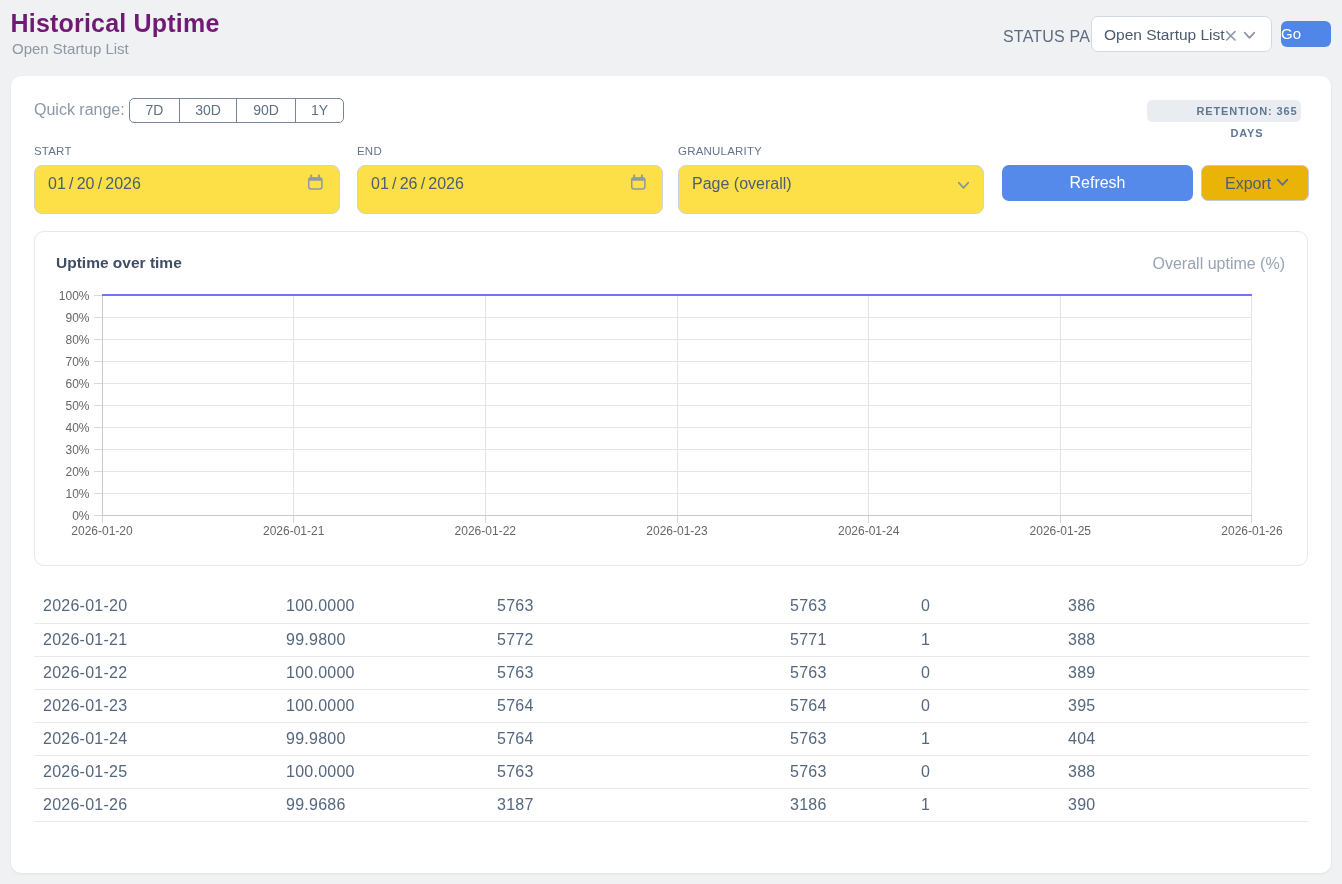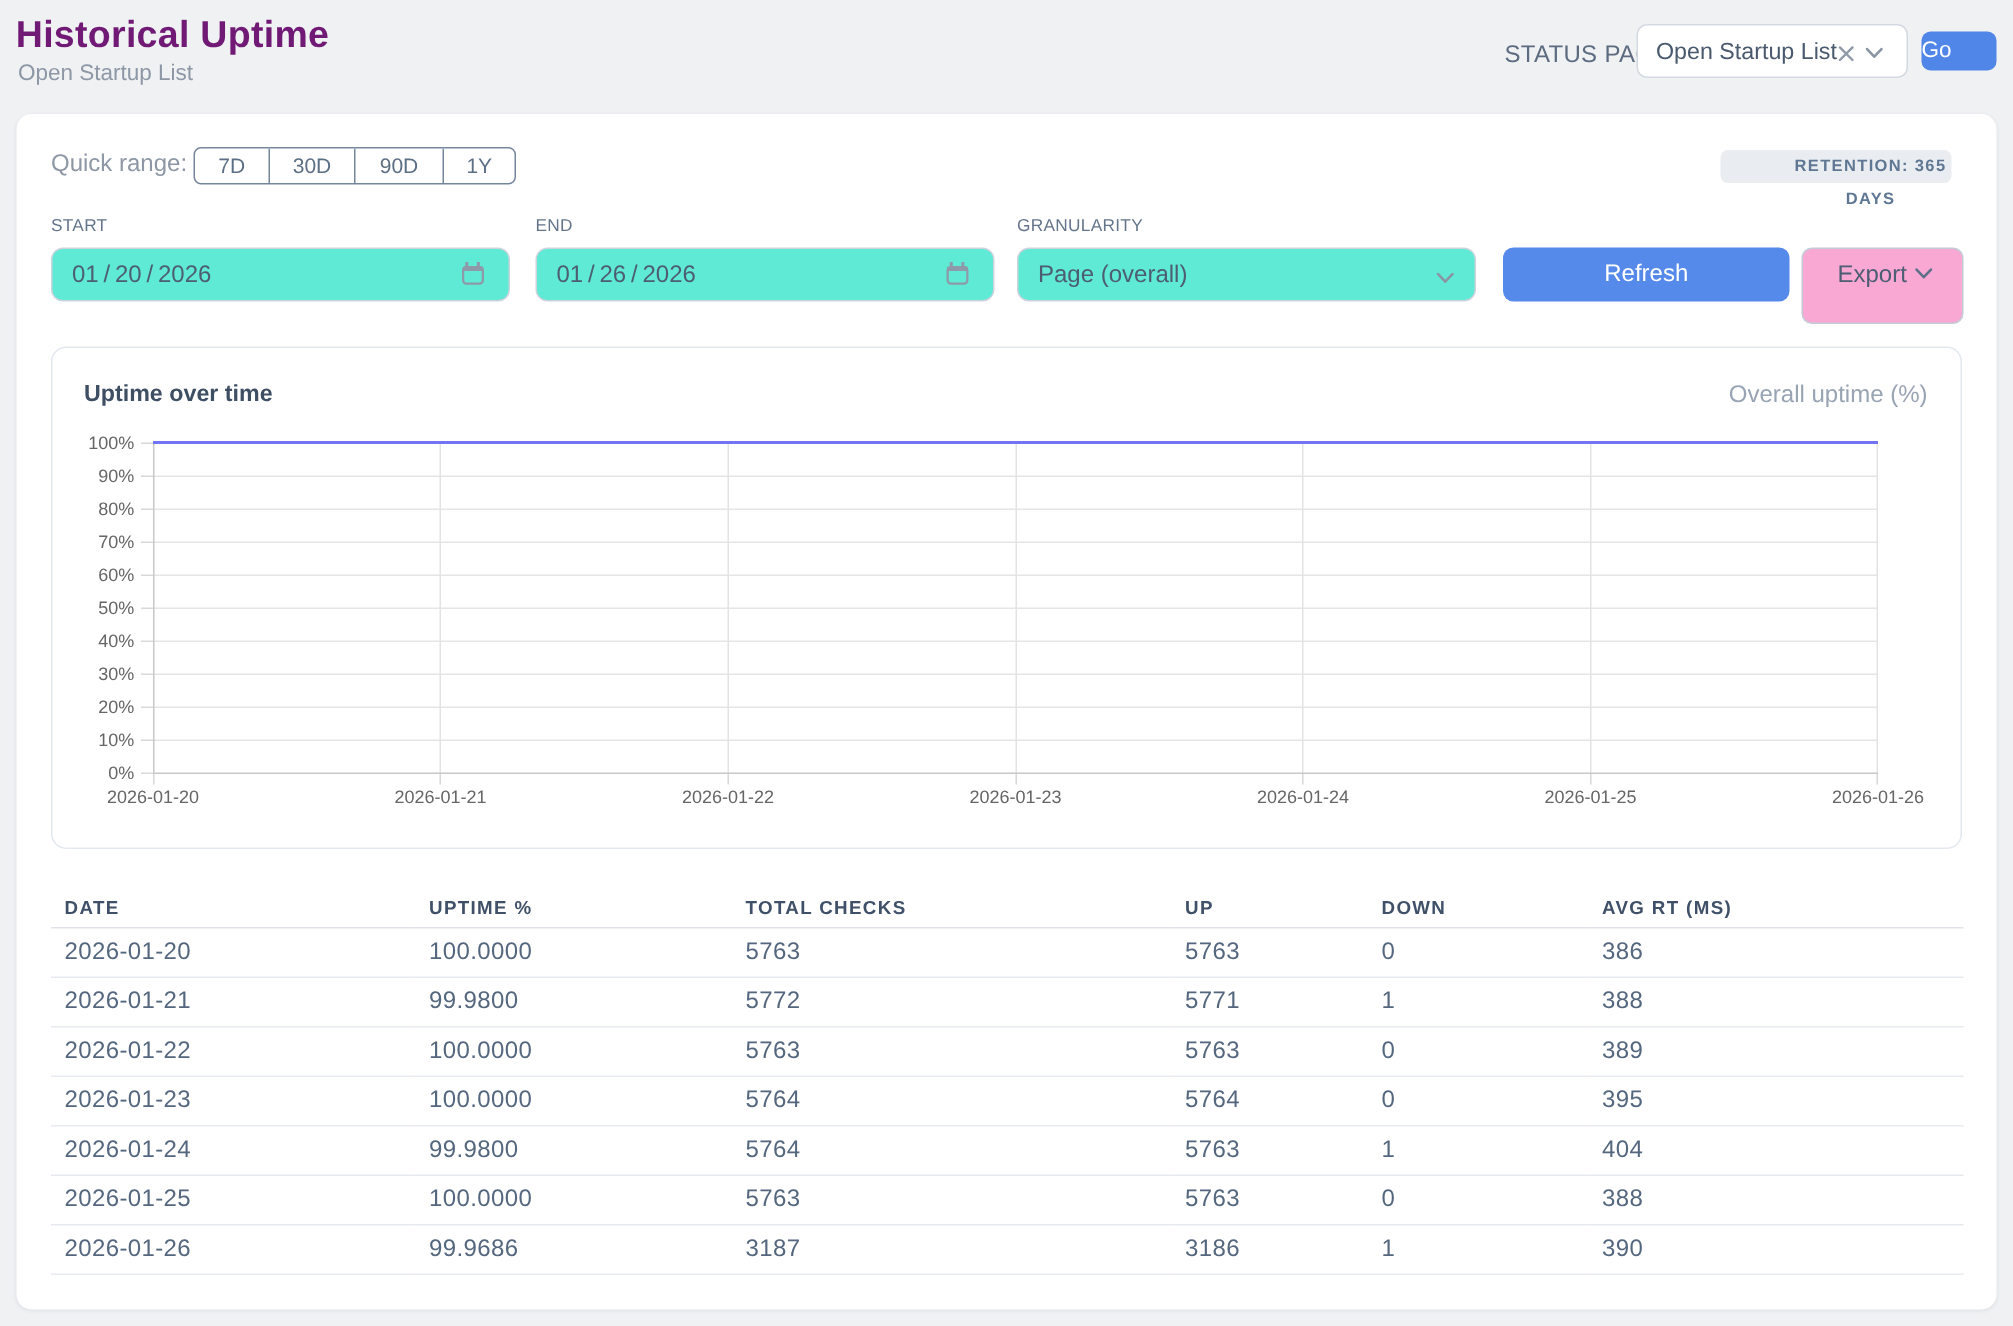--- a/index.html
+++ b/index.html
@@ -11,25 +11,25 @@
 #sp-select { left:1091px; top:16px; width:181px; height:36px; background:#fff; border:1px solid #d3d9e1; border-radius:7px; }
 #sp-select .txt { position:absolute; left:12px; top:8.5px; font-size:15.5px; color:#4a5a6e; }
 #go { left:1281px; top:21px; width:50px; height:26px; background:#4f86e8; border-radius:6px; color:#fff; font-size:15px; text-align:left; line-height:26px; }
 #card { left:11px; top:76px; width:1320px; height:797px; background:#fff; border-radius:10px; box-shadow:0 1px 3px rgba(20,30,50,0.07); }
 #qr-label { left:34px; top:101px; font-size:16px; color:#8d97a5; }
 #btn-group { left:129px; top:98px; height:25px; display:flex; border:1px solid #76879c; border-radius:5px; overflow:hidden; }
 #btn-group div { font-size:14px; color:#5d6f85; line-height:23px; text-align:center; }
 #btn-group div + div { border-left:1px solid #76879c; }
 #badge { left:1147px; top:100px; width:154px; height:22px; background:#e9edf2; border-radius:5px; color:#5f7792; font-size:11px; font-weight:bold; letter-spacing:0.9px; text-align:center; line-height:22px;padding-left:46px; }
 .flabel { top:144.5px; font-size:11.5px; color:#64748b; letter-spacing:0.2px; }
-.field { top:165px; width:306px; height:36px; border:1px solid #ccd3dd; border-radius:8px; background:#5eead4; }
+.field { top:165px; width:306px; height:49px; border:1px solid #ccd3dd; border-radius:8px; background:#fde047; }
 .field .txt { position:absolute; left:13px; top:9px; font-size:16px; color:#4d5d72; }
 .calicon { position:absolute; left:269px; top:6.7px; }
 #refresh { left:1002px; top:165px; width:191px; height:36px; background:#5589ea; border-radius:7px; color:#fff; font-size:16px; text-align:center; line-height:36px; }
-#export { left:1201px; top:165px; width:108px; height:51px; background:#f9a8d4; border:1px solid #c3cbd6; border-radius:7px; }
+#export { left:1201px; top:165px; width:108px; height:36px; background:#eab308; border:1px solid #c3cbd6; border-radius:7px; }
 #export .txt { position:absolute; left:23px; top:9px; font-size:16px; color:#4d5d72; }
 #chartcard { left:34px; top:231px; width:1274px; height:335px; border:1px solid #e3e8ee; border-radius:10px; background:#fff; }
 #ct-title { left:56px; top:254px; font-size:15.5px; font-weight:bold; color:#3e4e63; }
 #ct-right { left:985px; top:254.5px; width:300px; font-size:16px; color:#98a3b3; text-align:right; }
 #tablewrap { left:34px; top:590px; width:1275px; }
 table { border-collapse:collapse; width:1275px; table-layout:fixed; }
 th { font-size:12.5px; color:#3f5068; letter-spacing:0.9px; text-align:left; font-weight:bold; padding:2px 0 0 9px; height:28px; vertical-align:middle; border-bottom:1px solid #dfe3e9; }
 td { font-size:16px; color:#55677e; letter-spacing:0.25px; padding:0 0 0 9px; height:33px; vertical-align:middle; border-bottom:1px solid #e7eaef; }
 </style>
 </head>
@@ -172,28 +172,20 @@
 <table>
 <colgroup>
         <col style="width:243px">
         <col style="width:211px">
         <col style="width:293px">
         <col style="width:131px">
         <col style="width:147px">
         <col style="width:250px">
       </colgroup>
 <tbody>
-        <tr>
-          <th>DATE</th>
-          <th>UPTIME %</th>
-          <th>TOTAL CHECKS</th>
-          <th>UP</th>
-          <th>DOWN</th>
-          <th>AVG RT (MS)</th>
-        </tr>
 <tr>
           <td>2026-01-20</td>
           <td>100.0000</td>
           <td>5763</td>
           <td>5763</td>
           <td>0</td>
           <td>386</td>
         </tr>
 <tr>
           <td>2026-01-21</td>

